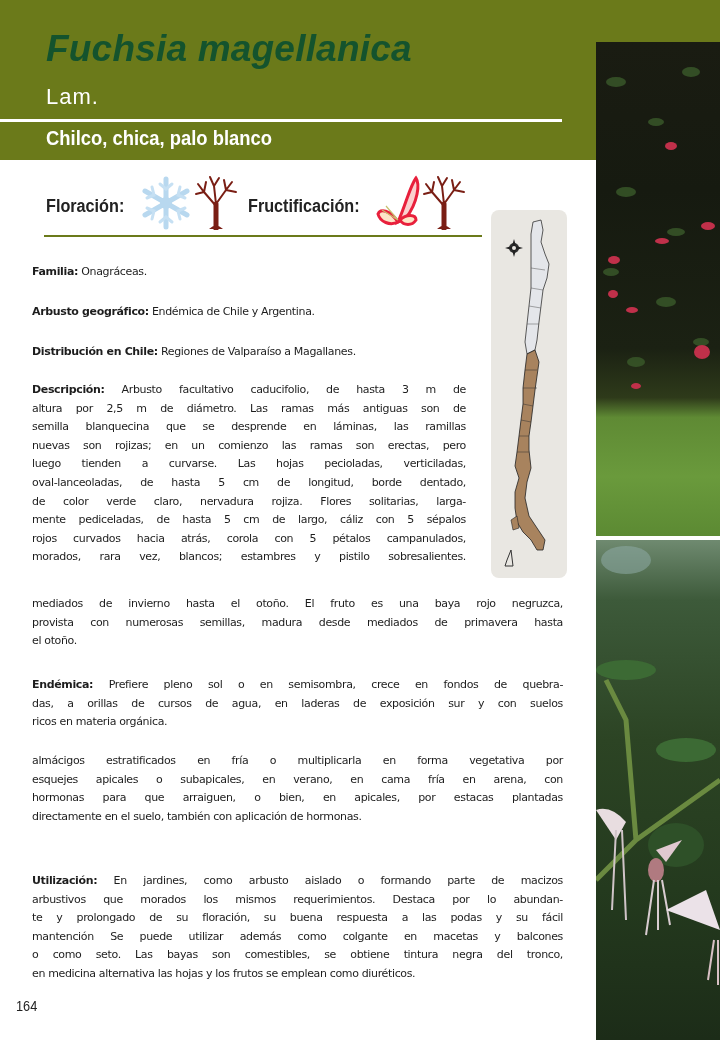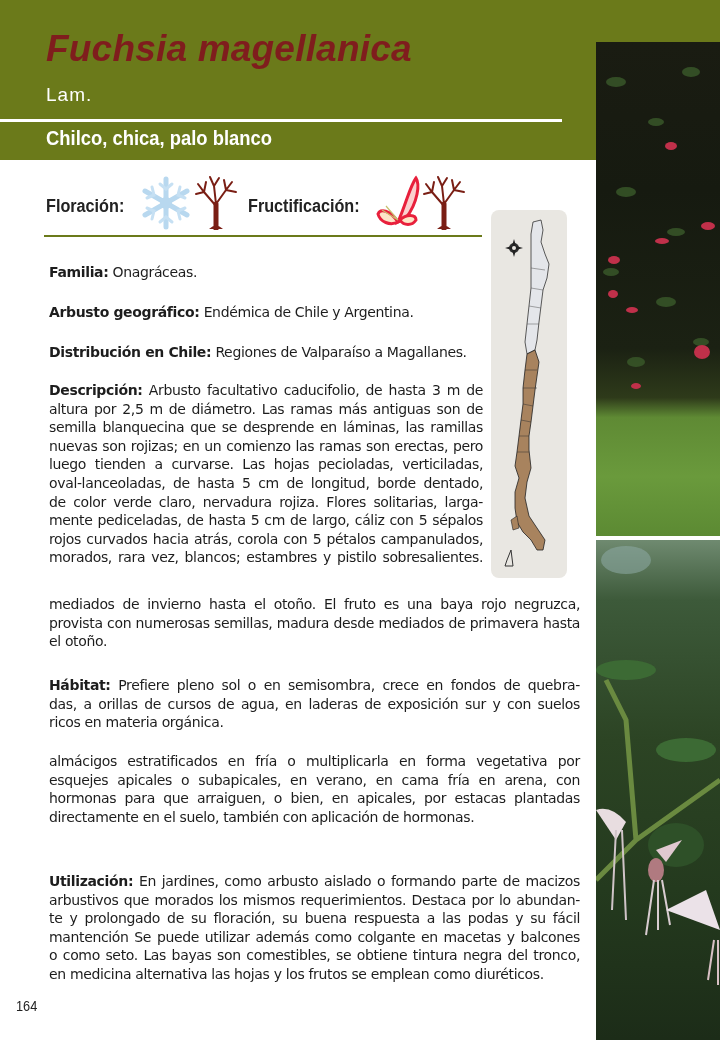--- a/index.html
+++ b/index.html
@@ -1,35 +1,35 @@
 <!DOCTYPE html>
 <html><head>
 <meta charset="utf-8">
 <style>
   html, body { margin:0; padding:0; }
   body { width:720px; height:1040px; position:relative; overflow:hidden; background:#ffffff; font-family:"DejaVu Sans", sans-serif; color:#1a1a1a; }
   .header-top { position:absolute; left:0; top:0; width:720px; height:42px; background:#6b7a1a; }
   .header-left { position:absolute; left:0; top:42px; width:596px; height:118px; background:#6b7a1a; }
-  .sci-name { position:absolute; left:46px; top:28px; font-family:"Liberation Sans", sans-serif; font-weight:bold; font-style:italic; font-size:37px; color:#7f1d1d; letter-spacing:0.2px; white-space:nowrap; }
-  .author { position:absolute; left:46px; top:84px; font-family:"Liberation Sans", sans-serif; font-size:19px; color:#ffffff; letter-spacing:1px; }
+  .sci-name { position:absolute; left:46px; top:28px; font-family:"Liberation Sans", sans-serif; font-weight:bold; font-style:italic; font-size:37px; color:#14532d; letter-spacing:0.2px; white-space:nowrap; }
+  .author { position:absolute; left:46px; top:84px; font-family:"Liberation Sans", sans-serif; font-size:22px; color:#ffffff; letter-spacing:1px; }
   .header-rule { position:absolute; left:0; top:119px; width:562px; height:3px; background:#ffffff; }
   .common-name { position:absolute; left:46px; top:127px; font-family:"Liberation Sans", sans-serif; font-weight:bold; font-size:20px; color:#ffffff; white-space:nowrap; transform:scaleX(0.92); transform-origin:left; }
 
   .phen { position:absolute; top:196px; font-family:"Liberation Sans", sans-serif; font-weight:bold; font-size:18px; color:#222; transform:scaleX(0.9); transform-origin:left; white-space:nowrap; }
   .phen-rule { position:absolute; left:44px; top:235px; width:438px; height:2px; background:#6b7a1a; }
   .icon { position:absolute; }
 
   .map-box { position:absolute; left:491px; top:210px; width:76px; height:368px; background:#e9e7e2; border-radius:8px; }
 
   .photo1 { position:absolute; left:596px; top:42px; width:124px; height:494px; overflow:hidden;
     background: linear-gradient(180deg, #1a1c12 0%, #161a10 30%, #1b2113 62%, #2e3a1a 72%, #5f8a34 76%, #6a9a3c 88%, #5c8a33 100%); }
   .photo2 { position:absolute; left:596px; top:540px; width:124px; height:500px; overflow:hidden;
     background: linear-gradient(180deg, #6f8a70 0%, #3d5a3a 12%, #2c4424 40%, #243a1e 70%, #1c2c18 100%); }
 
-  .body-text { position:absolute; left:49px; font-family:"DejaVu Sans", sans-serif; font-size:14px; line-height:18.6px; color:#1d1d1d; letter-spacing:-0.35px; }
+  .body-text { position:absolute; left:32px; font-family:"DejaVu Sans", sans-serif; font-size:11px; line-height:18.6px; color:#1d1d1d; letter-spacing:-0.35px; }
   .body-text b { font-weight:bold; }
   .line { display:block; white-space:nowrap; text-align:justify; text-align-last:justify; }
   .line.last { text-align-last:left; }
   .page-num { position:absolute; left:16px; top:997px; font-family:"Liberation Sans", sans-serif; font-size:15px; color:#222; transform:scaleX(0.85); transform-origin:left; }
 </style>
 </head>
 <body>
 
 <div class="header-top"></div>
 <div class="header-left"></div>
@@ -160,21 +160,21 @@
   <span class="line">rojos curvados hacia atrás, corola con 5 pétalos campanulados,</span>
   <span class="line">morados, rara vez, blancos; estambres y pistilo sobresalientes.</span>
 </div>
 <div class="body-text" style="top:595px; width:531px;">
   <span class="line">mediados de invierno hasta el otoño. El fruto es una baya rojo negruzca,</span>
   <span class="line">provista con numerosas semillas, madura desde mediados de primavera hasta</span>
   <span class="line last">el otoño.</span>
 </div>
 
 <div class="body-text" style="top:676px; width:531px;">
-  <span class="line"><b>Hábitat:</b><span> Prefiere pleno sol o en semisombra, crece en fondos de quebra-</span></span>
+  <span class="line"><b>Endémica:</b><span> Prefiere pleno sol o en semisombra, crece en fondos de quebra-</span></span>
   <span class="line">das, a orillas de cursos de agua, en laderas de exposición sur y con suelos</span>
   <span class="line last">ricos en materia orgánica.</span>
 </div>
 
 <div class="body-text" style="top:752px; width:531px;">
   <span class="line">almácigos estratificados en fría o multiplicarla en forma vegetativa por</span>
   <span class="line">esquejes apicales o subapicales, en verano, en cama fría en arena, con</span>
   <span class="line">hormonas para que arraiguen, o bien, en apicales, por estacas plantadas</span>
   <span class="line last">directamente en el suelo, también con aplicación de hormonas.</span>
 </div>

